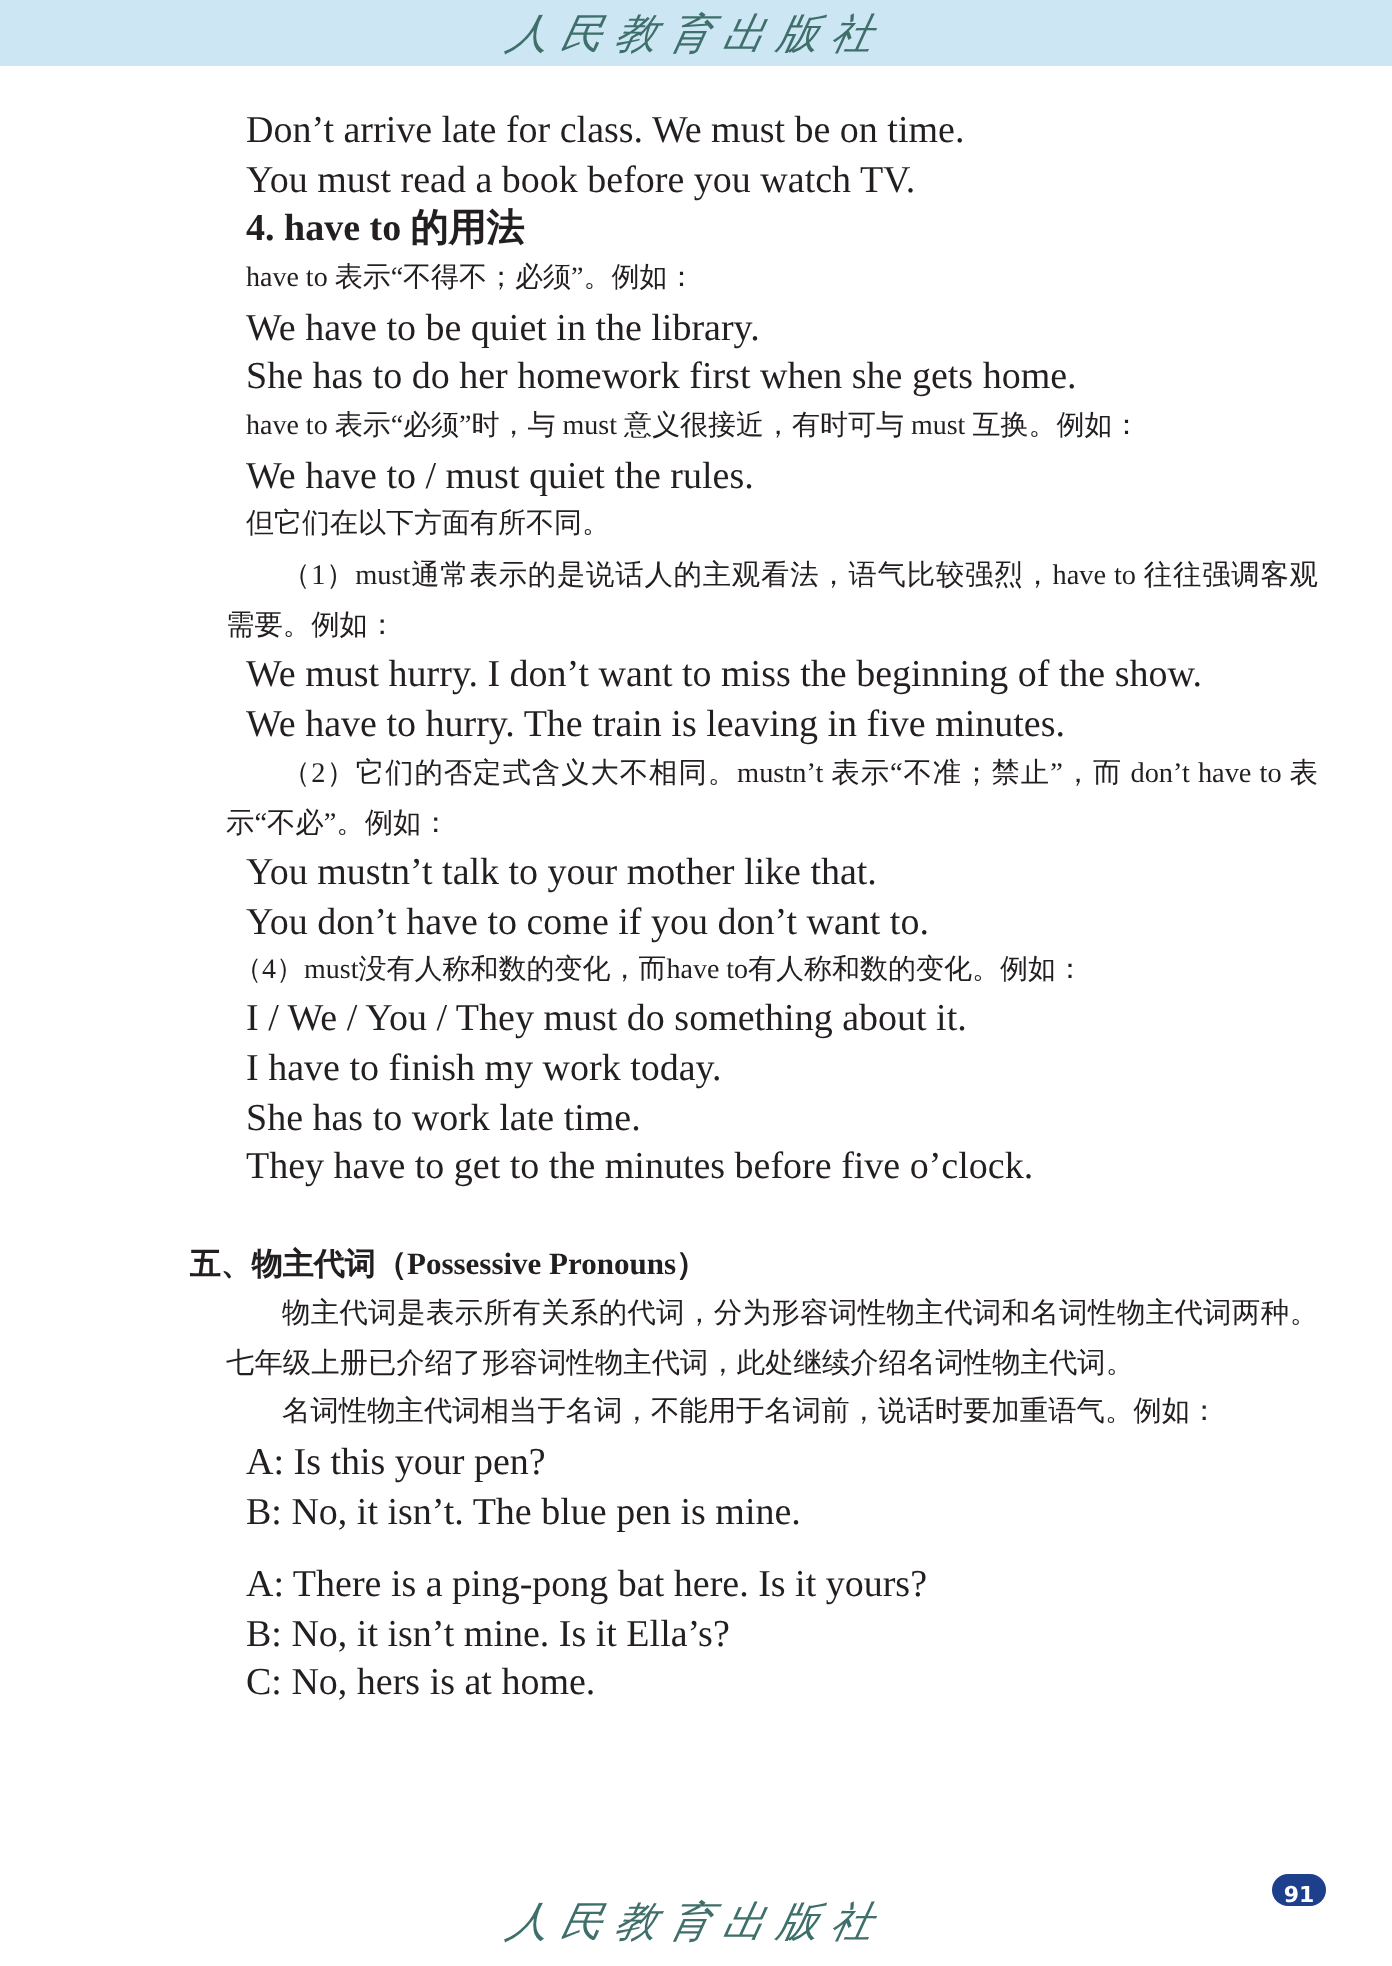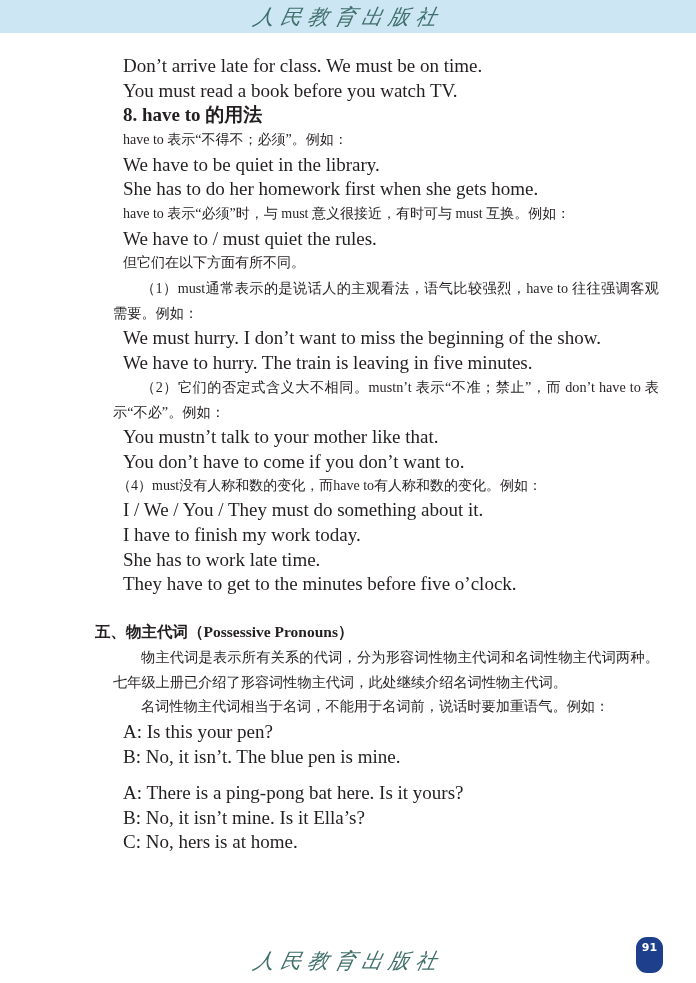--- a/index.html
+++ b/index.html
@@ -26,34 +26,34 @@
       text-indent: 28px; text-align: justify; margin-left: 18px;
     }
     .zh { font-size: 14px; }
     .bold { font-weight: bold; }
     .heading { position: absolute; left: 95px; font-size: 15.5px; font-weight: bold; white-space: nowrap; }
     .footer-label {
       position: absolute; left: 570px; top: 940px; font-family: "DejaVu Sans", sans-serif;
       font-weight: bold; font-size: 12.5px; color: #1f3d6b; margin-top: 45px;
     }
     .page-badge {
-      position: absolute; left: 636px; top: 937px; width: 27px; height: 36px; border-radius: 11px;
+      position: absolute; left: 636px; top: 937px; width: 27px; height: 16px; border-radius: 11px;
       background: #1d3f8c; color: #ffffff; font-family: "DejaVu Sans", sans-serif; font-weight: bold;
       font-size: 11px; line-height: 21px; text-align: center;
     }
   </style>
 </head>
 <body>
 
 <div class="top-band"></div>
 <div class="calli top">人民教育出版社</div>
 
 <div class="line en" style="top:56px">Don’t arrive late for class. We must be on time.</div>
 <div class="line en" style="top:81px">You must read a book before you watch TV.</div>
-<div class="line en bold" style="top:105px">8. have to 的用法</div>
+<div class="line en bold" style="top:105px">4. have to 的用法</div>
 <div class="line en zh" style="top:130px">have to 表示“不得不；必须”。例如：</div>
 <div class="line en" style="top:155px">We have to be quiet in the library.</div>
 <div class="line en" style="top:179px">She has to do her homework first when she gets home.</div>
 <div class="line en zh" style="top:204px">have to 表示“必须”时，与 must 意义很接近，有时可与 must 互换。例如：</div>
 <div class="line en" style="top:229px">We have to / must quiet the rules.</div>
 <div class="line en zh" style="top:253px">但它们在以下方面有所不同。</div>
 
 <div class="para" style="top:276px">（1）must通常表示的是说话人的主观看法，语气比较强烈，have to 往往强调客观需要。例如：</div>
 <div class="line en" style="top:328px">We must hurry. I don’t want to miss the beginning of the show.</div>
 <div class="line en" style="top:353px">We have to hurry. The train is leaving in five minutes.</div>

